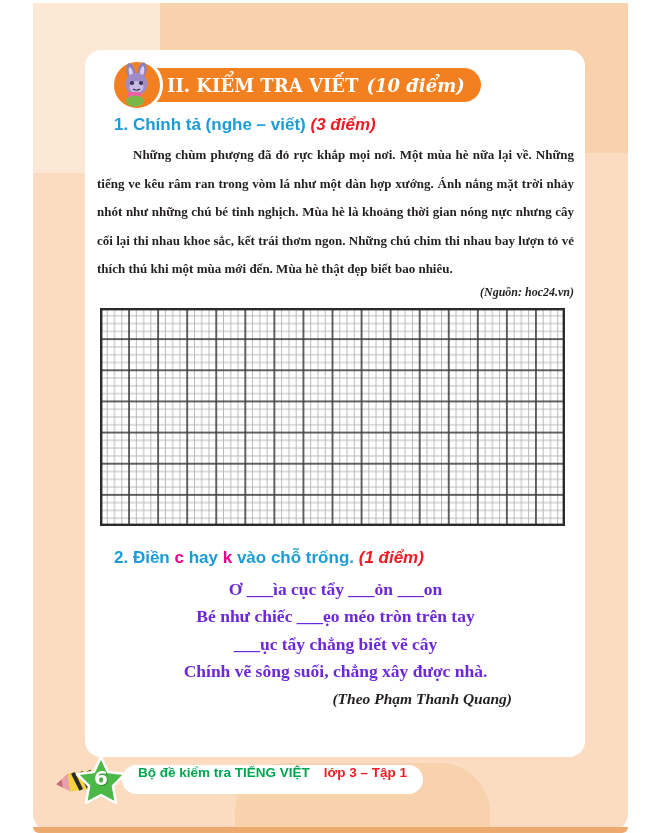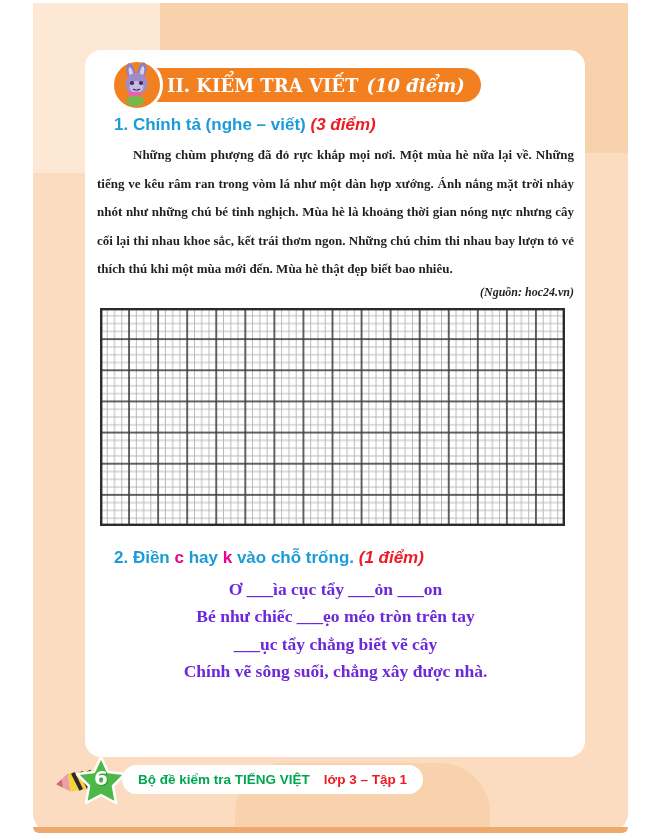--- a/index.html
+++ b/index.html
@@ -85,21 +85,21 @@
   .footer{position:absolute;left:0;top:0;width:661px;height:833px;pointer-events:none;}
   .pencil{position:absolute;left:54px;top:768px;width:52px;height:26px;transform:rotate(-8deg);}
   .star-wrap{position:absolute;left:76px;top:756px;width:50px;height:50px;}
   .star-num{
     position:absolute;left:0;top:10px;width:50px;text-align:center;
     font-family:"DejaVu Sans", sans-serif;font-weight:bold;font-size:20px;
     color:#ffffff;text-shadow:1px 1px 0 #2f8f2f;
   }
   .footer-pill{
     position:absolute;left:122px;top:765px;height:29px;border-radius:15px;
-    background:#ffffff;display:flex;align-items:center;padding:0 16px;
+    background:#ffffff;display:flex;padding:0 16px;
     font-family:"Liberation Sans", sans-serif;font-weight:bold;font-size:13.5px;
     white-space:nowrap;
   }
   .series-green{color:#00a650;}
   .series-red{color:#ed1c24;margin-left:14px;}
 </style>
 </head>
 <body>
 
 <div class="peach-bg"></div>
@@ -157,20 +157,21 @@
     <div class="sec-heading sec2">
       <span class="hl-blue">2. Điền </span><span class="hl-magenta">c</span><span class="hl-blue"> hay </span><span class="hl-magenta">k</span><span class="hl-blue"> vào chỗ trống. </span><span class="hl-red">(1 điểm)</span>
     </div>
 
     <div class="poem">
       <div>Ơ ___ìa cục tẩy ___ỏn ___on</div>
       <div>Bé như chiếc ___ẹo méo tròn trên tay</div>
       <div>___ục tẩy chẳng biết vẽ cây</div>
       <div>Chính vẽ sông suối, chẳng xây được nhà.</div>
     </div>
+    <div class="poem-attr">(Theo Phạm Thanh Quang)</div>
 
   </div>
 </div>
 
 <div class="footer">
   <svg class="pencil" viewBox="0 0 52 26">
     <polygon points="2,13 15,4 15,22" fill="#e89fa8"></polygon>
     <polygon points="2,13 8,9 8,17" fill="#c96a74"></polygon>
     <rect x="15" y="4" width="28" height="18" fill="#f5d23e"></rect>
     <path d="M20 4 l6 18 M28 4 l6 18 M36 4 l6 18" stroke="#2b2b2b" stroke-width="4"></path>

